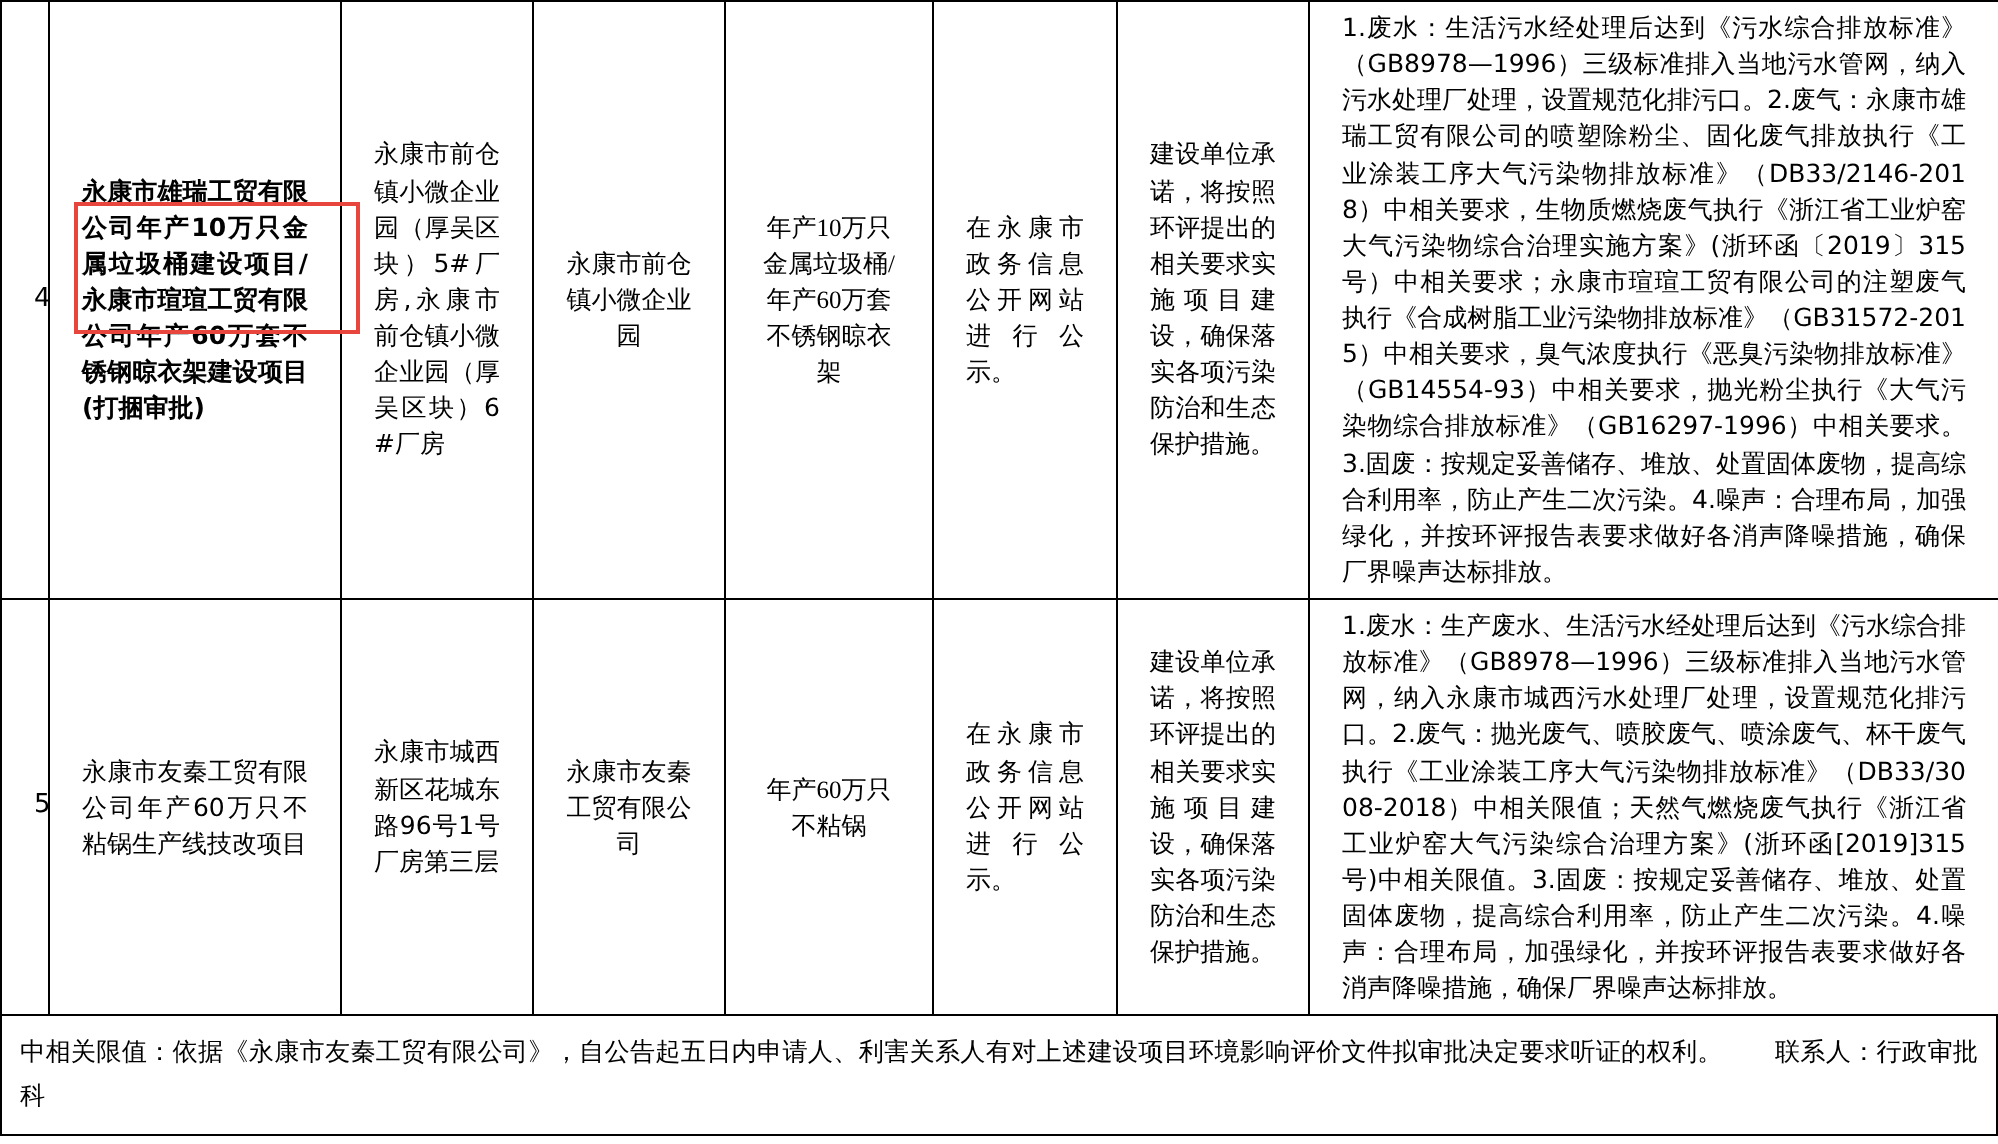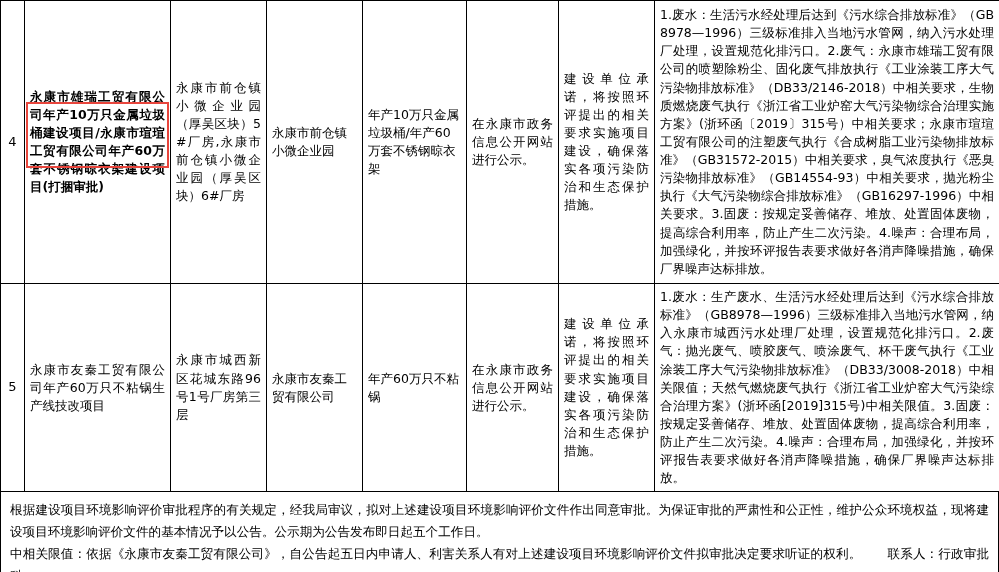--- a/index.html
+++ b/index.html
@@ -22,40 +22,42 @@
     box-sizing: border-box;
   }
   table.doc-table {
     width: 999px;
     border-collapse: collapse;
     table-layout: fixed;
   }
   table.doc-table td {
     border: 1px solid #000000;
     vertical-align: middle;
-    padding: 4px 5px;
+    padding: 4px 16px;
     line-height: 1.45;
     word-break: break-all;
   }
   
   col.c-idx    { width: 24px; }
   col.c-name   { width: 146px; }
   col.c-addr   { width: 96px; }
   col.c-unit   { width: 96px; }
   col.c-scale  { width: 104px; }
   col.c-public { width: 92px; }
   col.c-measure{ width: 96px; }
   col.c-env    { width: 345px; }
 
   td.idx {
     text-align: center;
     vertical-align: middle;
     font-size: 13px;
   }
   td.cell-center {
+    text-align: center;
+    font-family: Liberation Serif, serif;
   }
   td.cell-just {
     text-align: justify;
     text-justify: inter-ideograph;
   }
   td.env {
     text-align: justify;
     text-justify: inter-ideograph;
     vertical-align: top;
     line-height: 1.5;
@@ -138,20 +140,19 @@
         <td class="cell-center">永康市友秦工贸有限公司</td>
         <td class="cell-center">年产60万只不粘锅</td>
         <td class="cell-just">在永康市政务信息公开网站进行公示。</td>
         <td class="cell-just">建设单位承诺，将按照环评提出的相关要求实施项目建设，确保落实各项污染防治和生态保护措施。</td>
         <td class="env">1.废水：生产废水、生活污水经处理后达到《污水综合排放标准》（GB8978—1996）三级标准排入当地污水管网，纳入永康市城西污水处理厂处理，设置规范化排污口。2.废气：抛光废气、喷胶废气、喷涂废气、杯干废气执行《工业涂装工序大气污染物排放标准》（DB33/3008-2018）中相关限值；天然气燃烧废气执行《浙江省工业炉窑大气污染综合治理方案》(浙环函[2019]315号)中相关限值。3.固废：按规定妥善储存、堆放、处置固体废物，提高综合利用率，防止产生二次污染。4.噪声：合理布局，加强绿化，并按环评报告表要求做好各消声降噪措施，确保厂界噪声达标排放。</td>
       </tr>
     </tbody>
   </table>
 
   <div class="footer">
-    <p>根据建设项目环境影响评价审批程序的有关规定，经我局审议，拟对上述建设项目环境影响评价文件作出同意审批。为保证审批的严肃性和公正性，维护公众环境权益，现将建设项目环境影响评价文件的基本情况予以公告。公示期为公告发布即日起五个工作日。</p>
     <p>
       <span>中相关限值：</span><span>依据《永康市友秦工贸有限公司》，自公告起五日内申请人、利害关系人有对上述建设项目环境影响评价文件拟审批决定要求听证的权利。</span><span class="gap-lg"></span><span>联系人：行政审批科</span>
     </p>
 
   </div>
 
 </div>
 
 </body></html>

